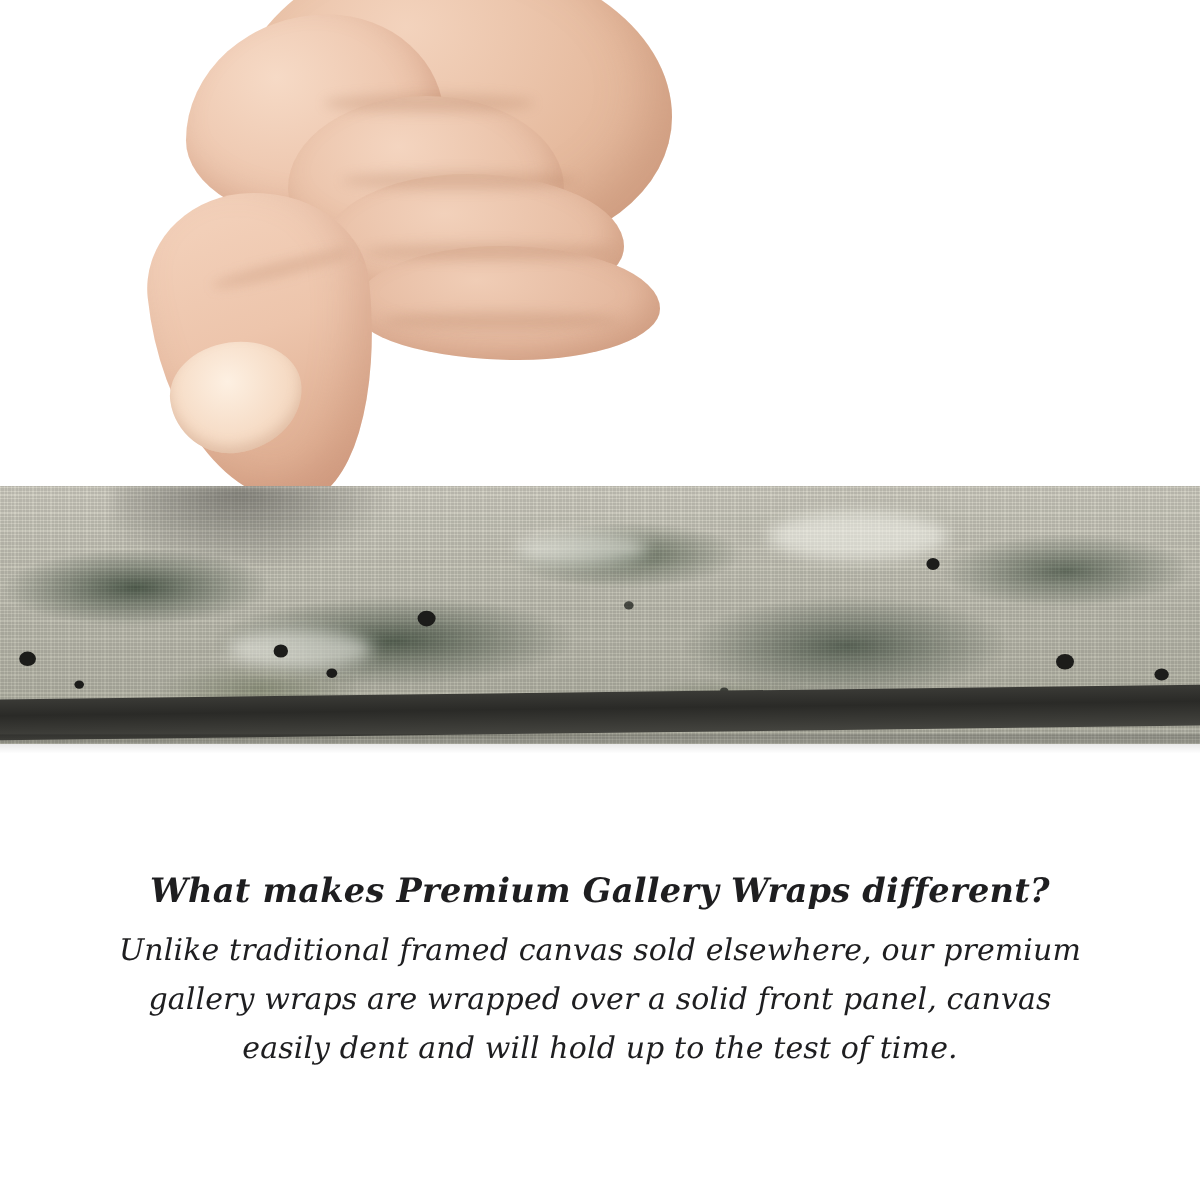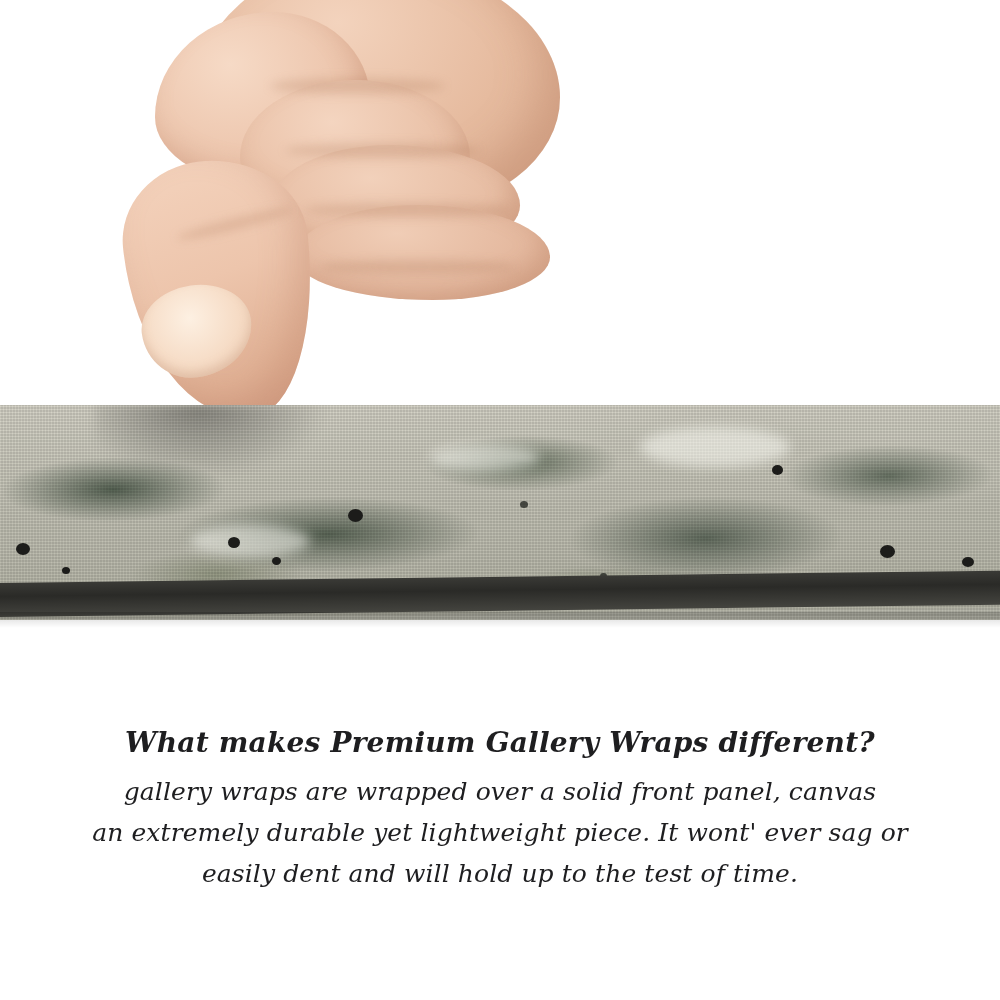--- a/index.html
+++ b/index.html
@@ -270,18 +270,18 @@
       <div class="speck soft" style="left:600px; top:168px; width:7px; height:6px;"></div>
 
       <div class="thumb-shadow"></div>
       <div class="canvas-depth"></div>
     </div>
     <div class="canvas-depth-shadow"></div>
   </div>
 
   <div class="caption">
     <div class="caption-title">What makes Premium Gallery Wraps different?</div>
+    <div class="caption-line">Unlike traditional framed canvas sold elsewhere, our premium</div>
     <div class="caption-line">gallery wraps are wrapped over a solid front panel, canvas</div>
-    <div class="caption-line">an extremely durable yet lightweight piece. It wont' ever sag or</div>
     <div class="caption-line">easily dent and will hold up to the test of time.</div>
   </div>
 
 </div>
 
 </body></html>

